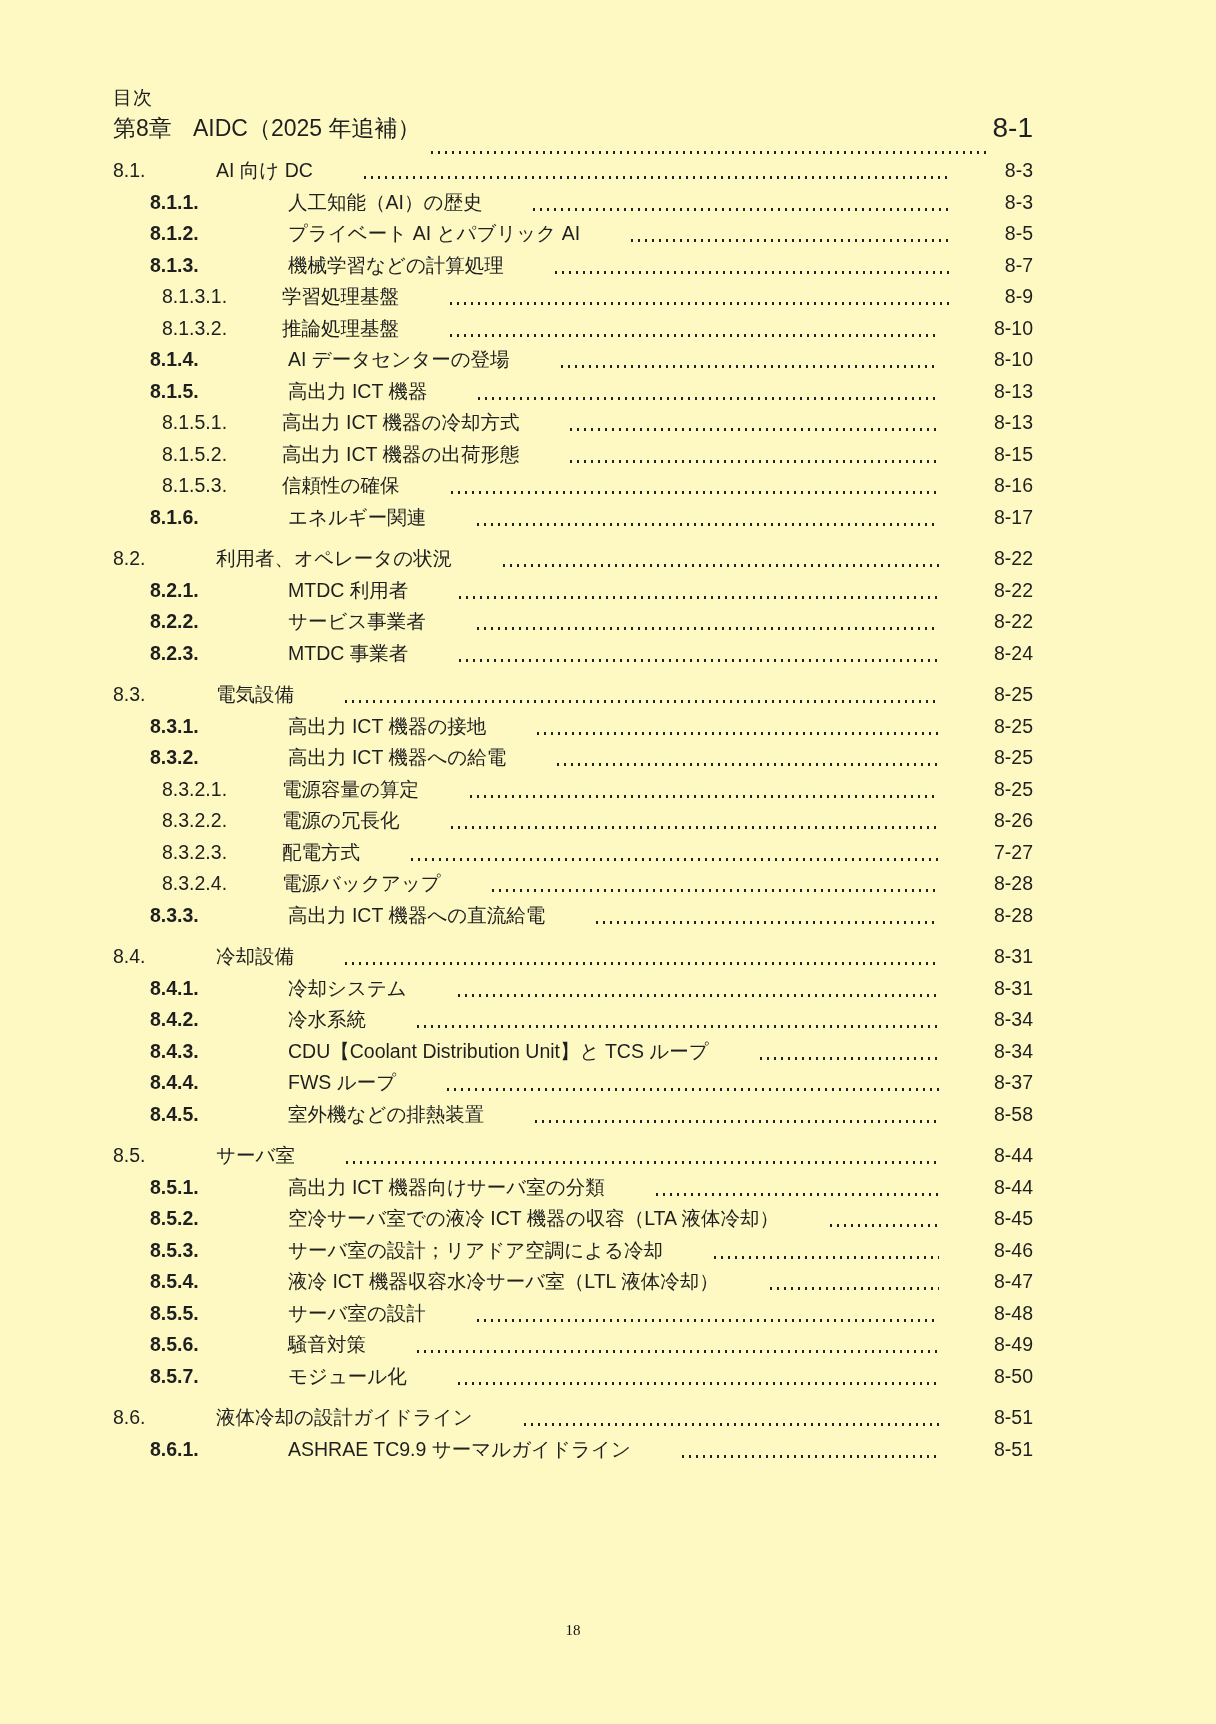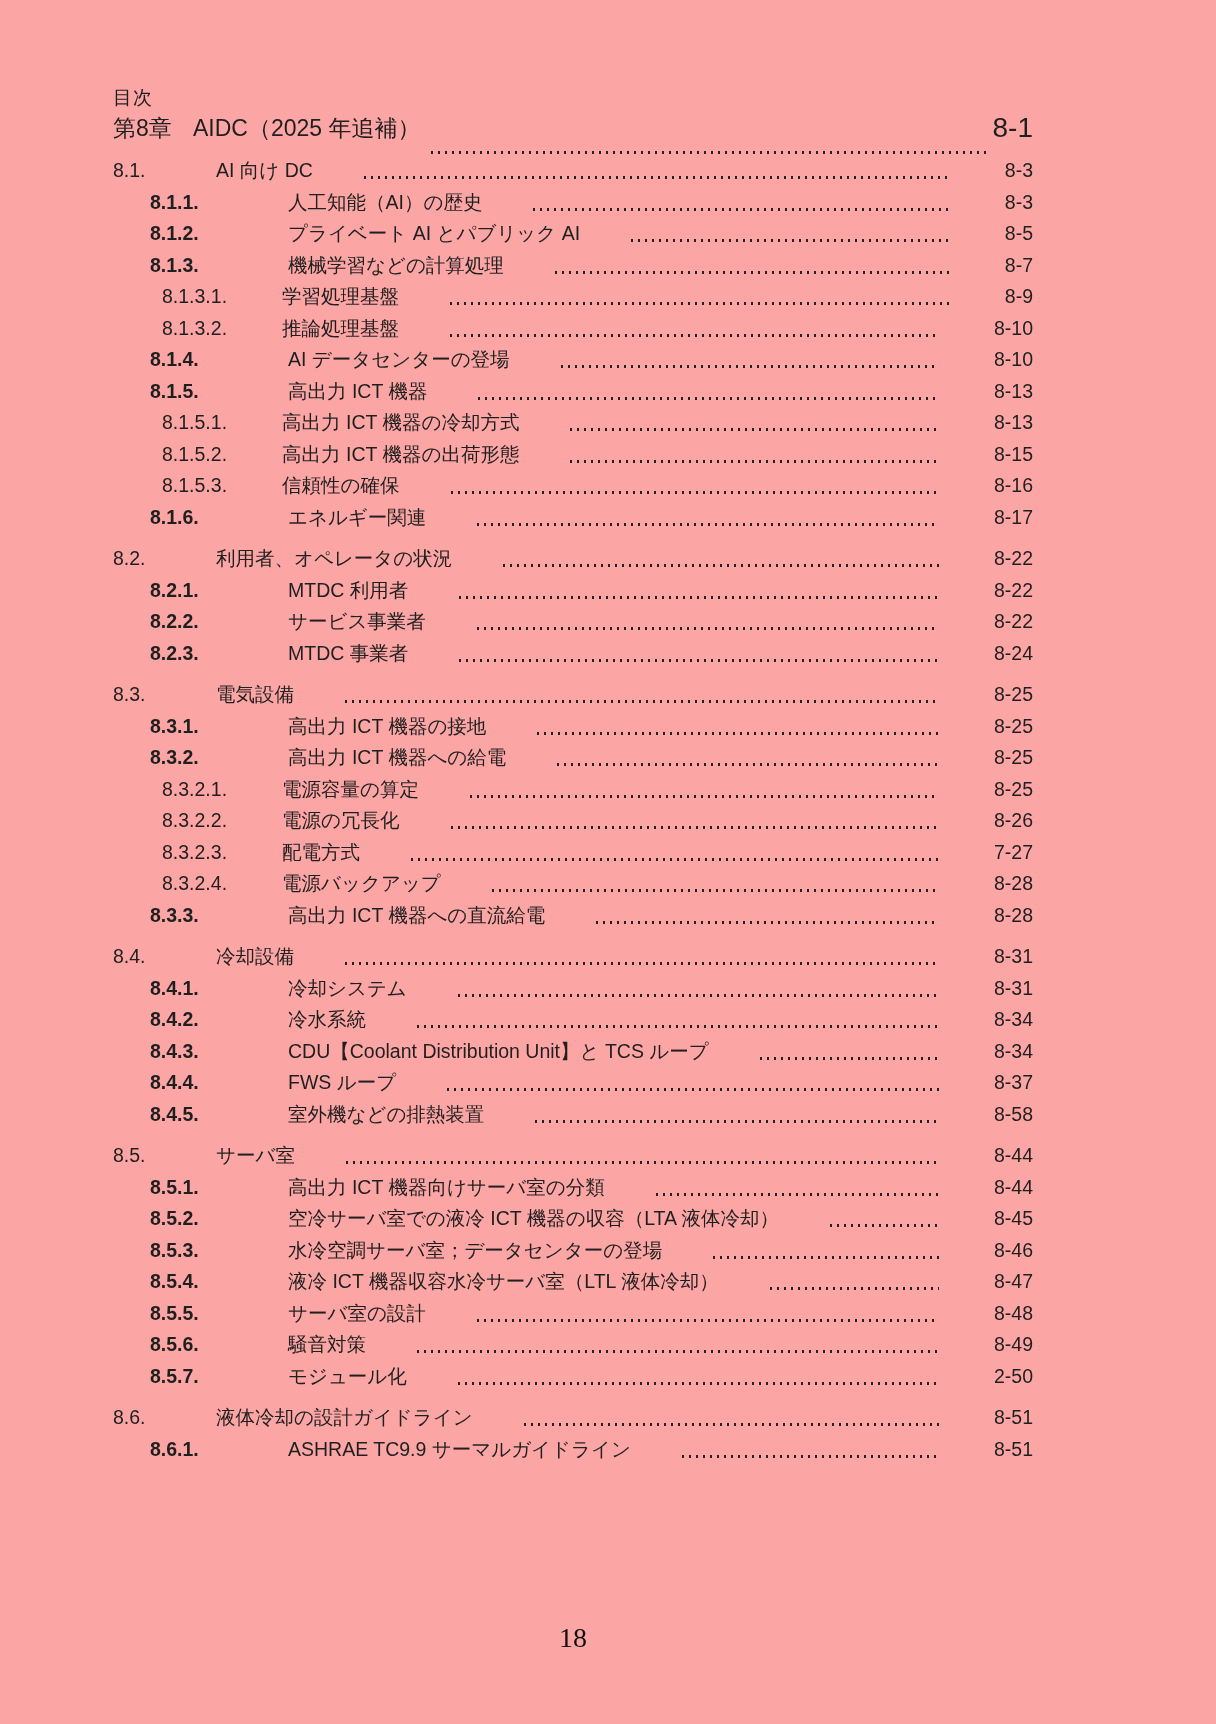--- a/index.html
+++ b/index.html
@@ -11,21 +11,21 @@
     width: 1216px;
     height: 1724px;
     position: relative;
     font-family: "Liberation Sans", "DejaVu Sans", sans-serif;
     color: #1f1f1f;
     overflow: hidden;
   }
   .page {
     position: absolute;
     inset: 0;
-    background: #fca5a5;
+    background: #fef9c3;
   }
   .content {
     padding: 84px 183px 0 113px; 
   }
   .mokuji {
     font-size: 19px;
     line-height: 27px;
     letter-spacing: 1px;
   }
   
@@ -72,21 +72,21 @@
   }
   .chapter-row .dots { transform: translateY(9px); margin-left: 10px; }
   
   .footer-pagenum {
     position: absolute;
     left: 113px;
     width: 920px;
     top: 1622px;
     text-align: center;
     font-family: "Liberation Serif", "DejaVu Serif", serif;
-    font-size: 28px;
+    font-size: 15px;
     color: #111111;
   }
 </style>
 </head>
 <body>
 
 <div class="page">
   <div class="content">
 
     <div class="mokuji">目次</div>
@@ -292,21 +292,21 @@
           <span class="pg">8-44</span>
         </div>
         <div class="row lvl2">
           <span class="num">8.5.2.</span>
           <span class="label">空冷サーバ室での液冷 ICT 機器の収容（LTA 液体冷却） </span>
           <div class="dots"></div>
           <span class="pg">8-45</span>
         </div>
         <div class="row lvl2">
           <span class="num">8.5.3.</span>
-          <span class="label">水冷空調サーバ室；データセンターの登場</span>
+          <span class="label">サーバ室の設計；リアドア空調による冷却</span>
           <div class="dots"></div>
           <span class="pg">8-46</span>
         </div>
         <div class="row lvl2">
           <span class="num">8.5.4.</span>
           <span class="label">液冷 ICT 機器収容水冷サーバ室（LTL 液体冷却） </span>
           <div class="dots"></div>
           <span class="pg">8-47</span>
         </div>
         <div class="row lvl2">
@@ -318,21 +318,21 @@
         <div class="row lvl2">
           <span class="num">8.5.6.</span>
           <span class="label">騒音対策</span>
           <div class="dots"></div>
           <span class="pg">8-49</span>
         </div>
         <div class="row lvl2">
           <span class="num">8.5.7.</span>
           <span class="label">モジュール化</span>
           <div class="dots"></div>
-          <span class="pg">2-50</span>
+          <span class="pg">8-50</span>
         </div>
         <div class="row lvl1">
           <span class="num">8.6.</span>
           <span class="label">液体冷却の設計ガイドライン</span>
           <div class="dots"></div>
           <span class="pg">8-51</span>
         </div>
         <div class="row lvl2">
           <span class="num">8.6.1.</span>
           <span class="label">ASHRAE TC9.9 サーマルガイドライン</span>

